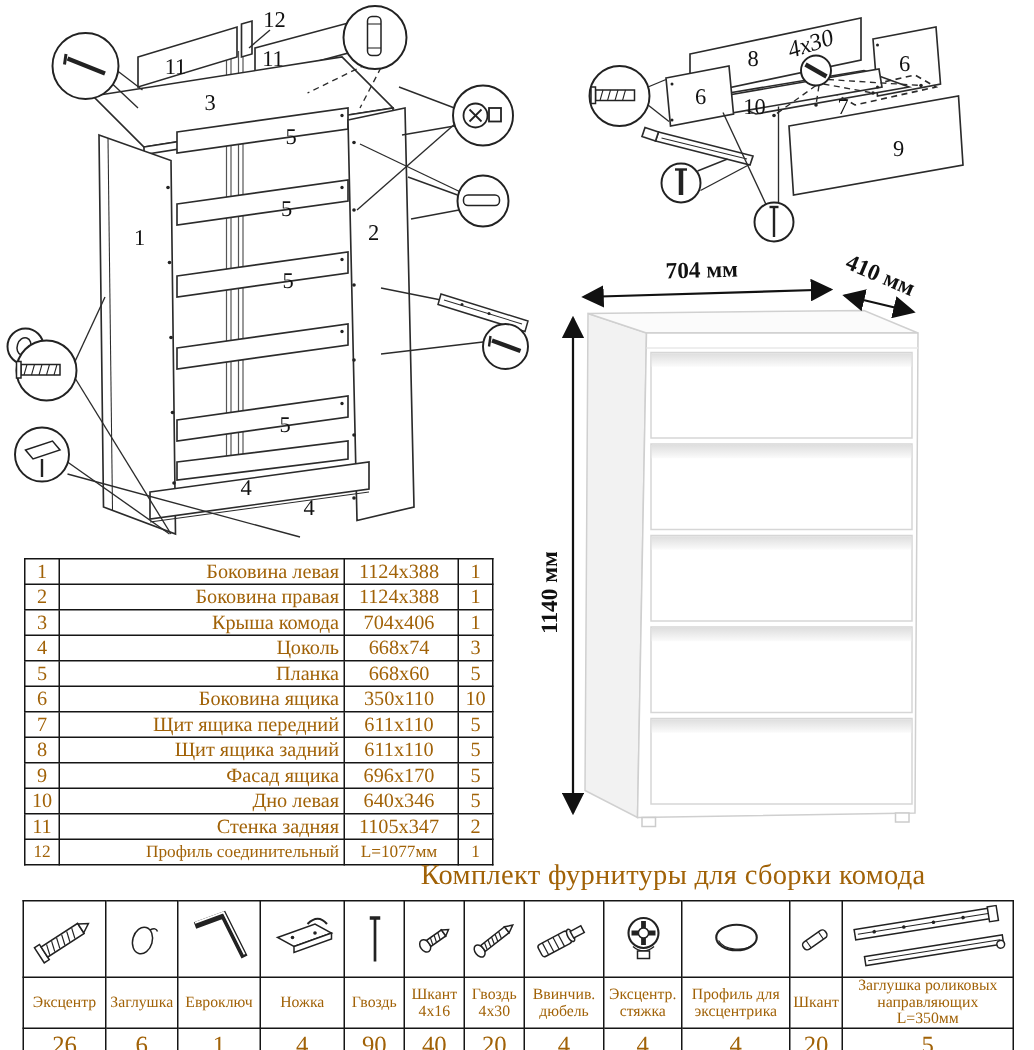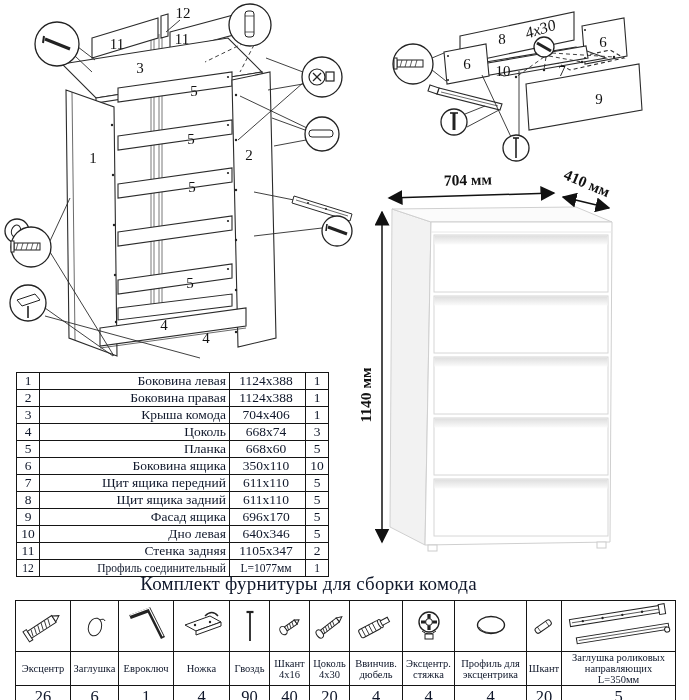--- a/index.html
+++ b/index.html
@@ -1,35 +1,35 @@
 <!DOCTYPE html>
 <html><head>
 <meta charset="utf-8">
 <style>
   html,body{margin:0;padding:0;background:#fff;}
   #canvas{position:relative;width:689px;height:700px;background:#ffffff;overflow:hidden;
-          font-family:"Liberation Serif",serif;color:#0f172a;}
+          font-family:"Liberation Serif",serif;color:#a16207;}
   svg{display:block;}
   svg text{font-family:"Liberation Serif",serif;fill:#111;}
   .abs{position:absolute;}
 
   
   #parts-table{left:16px;top:372px;border-collapse:collapse;table-layout:fixed;}
   #parts-table td{border:1.5px solid #151515;height:16px;padding:0 3px;
                   font-size:13.5px;line-height:14px;white-space:nowrap;overflow:hidden;}
   #parts-table td.c-num{width:20px;text-align:center;padding:0 1px;}
   #parts-table td.c-name{width:150px;text-align:right;}
   #parts-table td.c-size{width:66px;text-align:center;padding-right:6px;font-family:Liberation Serif, serif;}
   #parts-table td.c-qty{width:20px;text-align:center;padding:0 1px;}
   #parts-table tr.ind1 td.c-name{padding-left:36px;}
   #parts-table tr.ind2 td.c-name{padding-left:16px;}
   #parts-table tr.small td{font-size:11.5px;}
 
   
-  #kit-title{left:0;top:573px;width:617px;text-align:center;
+  #kit-title{left:0;top:573px;width:617px;text-align:right;
              font-size:19px;letter-spacing:.2px;}
 
   
   #hw-table{left:15px;top:600px;border-collapse:collapse;table-layout:fixed;width:660px;}
   #hw-table td{border:1.5px solid #151515;text-align:center;vertical-align:middle;padding:0 1px;}
   #hw-table tr.hw-icons td{height:50px;}
   #hw-table tr.hw-names td{height:24px;font-size:10.5px;line-height:11px;}
   #hw-table tr.hw-qty td{height:21px;font-size:16.5px;}
   #hw-table svg{margin:0 auto;}
 </style>
@@ -532,21 +532,21 @@
           </svg>
         </td>
       </tr>
       <tr class="hw-names">
         <td>Эксцентр</td>
         <td>Заглушка</td>
         <td>Евроключ</td>
         <td>Ножка</td>
         <td>Гвоздь</td>
         <td>Шкант 4x16</td>
-        <td>Цоколь 4x30</td>
+        <td>Гвоздь 4x30</td>
         <td>Ввинчив. дюбель</td>
         <td>Эксцентр. стяжка</td>
         <td>Профиль для эксцентрика</td>
         <td>Шкант</td>
         <td>Заглушка роликовых направляющих L=350мм</td>
       </tr>
       <tr class="hw-qty">
         <td>26</td>
         <td>6</td>
         <td>1</td>

